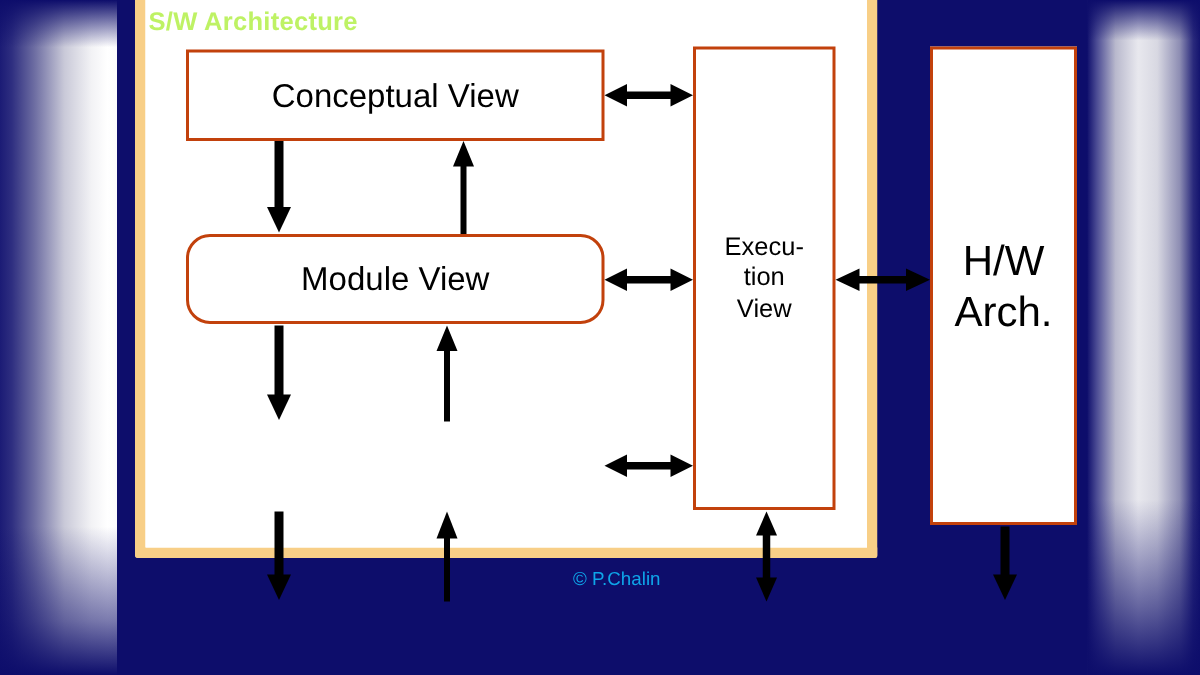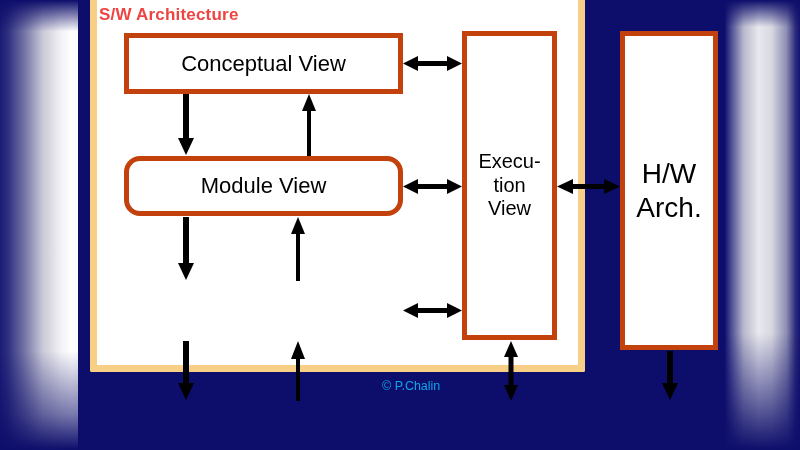--- a/index.html
+++ b/index.html
@@ -59,46 +59,46 @@
     border-top: 0;
     box-sizing: border-box;
     border-bottom-left-radius: 2px;
     border-bottom-right-radius: 2px;
   }
   #sw-frame-title {
     position: absolute;
     left: 99px; top: 5px;
     font-size: 17px;
     font-weight: bold;
-    color: #ef4444;
+    color: #bef264;
     letter-spacing: 0.2px;
     z-index: 6;
     white-space: nowrap;
   }
 
   
   .vbox {
     position: absolute;
     background: #ffffff;
-    border: 5px solid #c2410c;
+    border: 2px solid #c2410c;
     box-sizing: border-box;
     display: flex;
     align-items: center;
     justify-content: center;
     text-align: center;
     color: #000000;
     font-size: 22px;
     line-height: 1.18;
     z-index: 4;
   }
 
   #box-conceptual { left: 124px; top: 33px;  width: 279px; height: 61px; }
   #box-module     { left: 124px; top: 156px; width: 279px; height: 60px; border-radius: 16px; }
   #box-code       { left: 124px; top: 281px; width: 279px; height: 59px; }
-  #box-execution  { left: 462px; top: 31px;  width: 95px;  height: 309px; font-size: 20px; }
+  #box-execution  { left: 462px; top: 31px;  width: 95px;  height: 309px; font-size: 17px; }
   #box-hw         { left: 620px; top: 31px;  width: 98px;  height: 319px; font-size: 28px; }
   #box-source     { left: 124px; top: 401px; width: 431px; height: 49px; }
 
   #box-execution .txt, #box-hw .txt { display: block; }
 
   
   .arrow { position: absolute; z-index: 5; }
   .arrow svg { display: block; overflow: visible; }
 
   #copyright {

